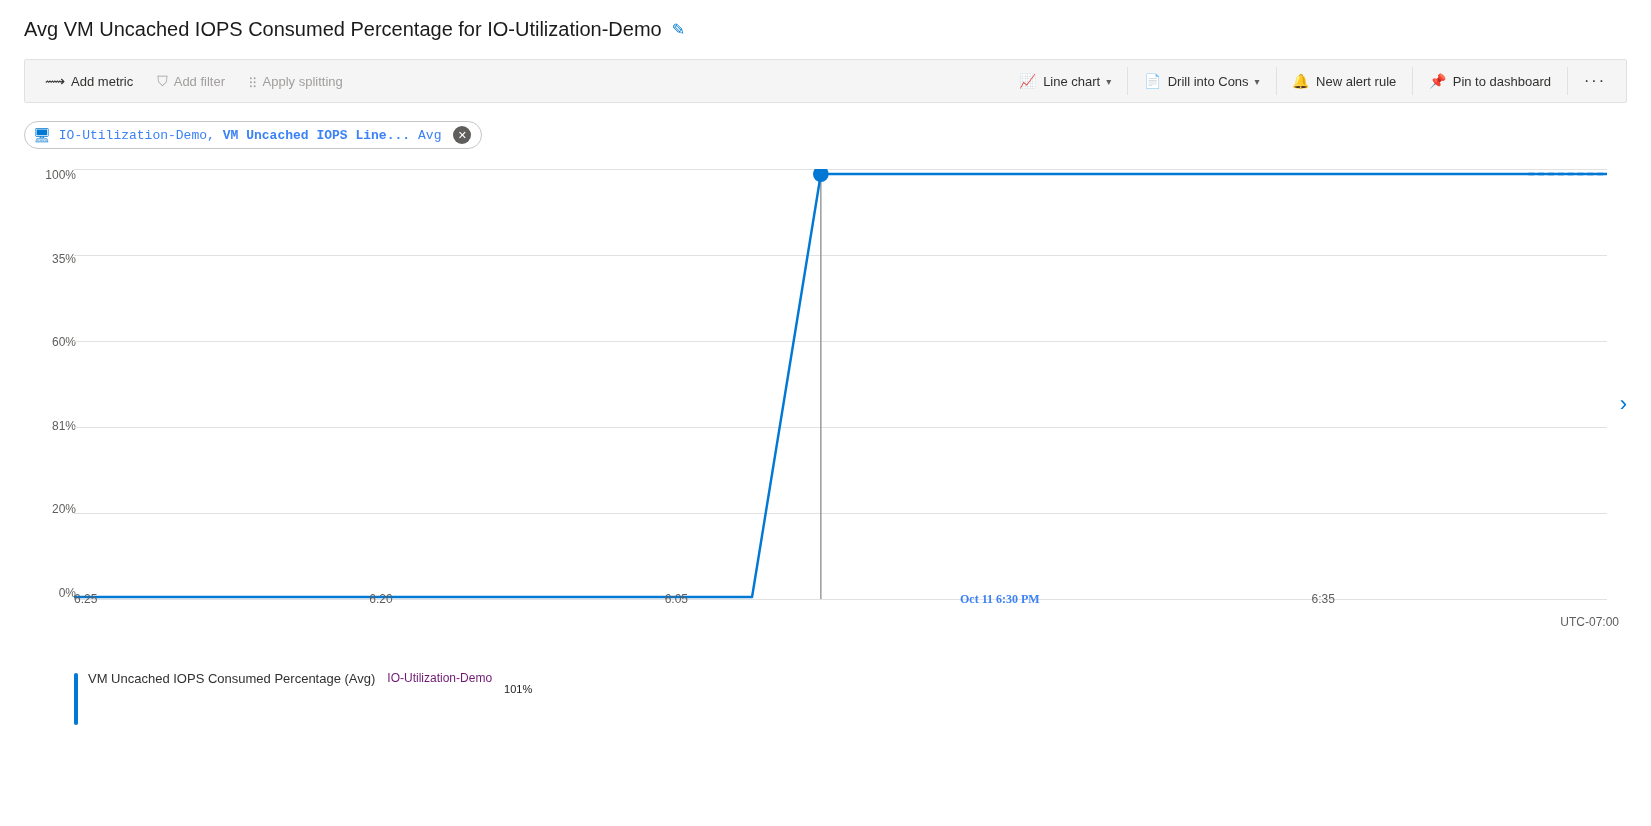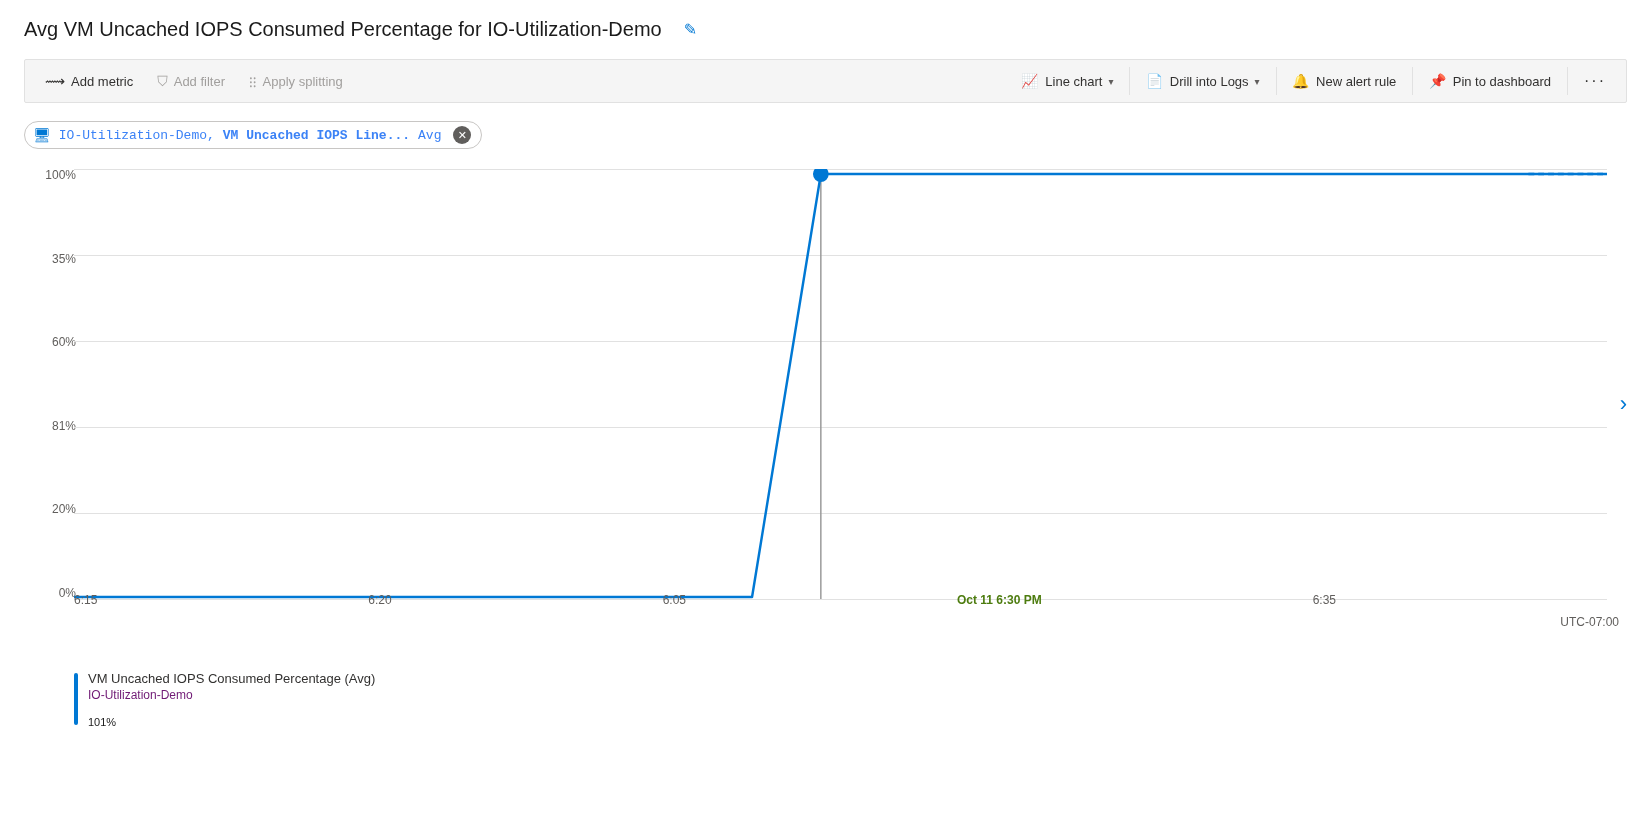--- a/index.html
+++ b/index.html
@@ -14,21 +14,21 @@
     }
 
     .page-container {
       padding: 18px 24px 16px 24px;
     }
 
     
     .title-row {
       display: flex;
       align-items: center;
-      gap: 22px;
+      gap: 10px;
       margin-bottom: 18px;
     }
     .page-title {
       font-size: 20px;
       font-weight: 400;
       color: #1b1b1b;
     }
     .edit-icon {
       color: #0078d4;
       cursor: pointer;
@@ -167,21 +167,22 @@
       height: 1px;
       background: #e1e1e1;
     }
     .x-label {
       font-size: 12px;
       color: #605e5c;
       text-align: center;
     }
     .x-label.bold-center {
       font-weight: 600;
-      color: #4d7c0f;
+      color: #3b82f6;
+      font-family: Liberation Serif, serif;
     }
     .utc-label {
       font-size: 12px;
       color: #605e5c;
       position: absolute;
       right: -15px;
       bottom: 30px;
     }
 
     
@@ -219,22 +220,22 @@
     .legend-color-bar {
       width: 4px;
       height: 52px;
       background: #0078d4;
       border-radius: 2px;
       margin-top: 2px;
       flex-shrink: 0;
     }
     .legend-text {
       display: flex;
-      flex-direction: column;
-      gap: 2px;
+      flex-direction: row;
+      gap: 12px;
     }
     .legend-title {
       font-size: 13px;
       color: #323130;
     }
     .legend-subtitle {
       font-size: 12px;
       color: #701a75;
     }
     .legend-value {
@@ -276,21 +277,21 @@
     <button class="toolbar-btn">
       <span class="icon">📈</span>
       <span>Line chart</span>
       <span class="chevron-icon">▾</span>
     </button>
 
     <div class="toolbar-separator"></div>
 
     <button class="toolbar-btn">
       <span class="icon">📄</span>
-      <span>Drill into Logs</span>
+      <span>Drill into Cons</span>
       <span class="chevron-icon">▾</span>
     </button>
 
     <div class="toolbar-separator"></div>
 
     <button class="toolbar-btn">
       <span class="icon">🔔</span>
       <span>New alert rule</span>
     </button>
 
@@ -345,21 +346,21 @@
 
         <polyline points="0,428 100,428 200,428 300,428 400,428 500,428 600,428 690,428 760,5 1560,5" fill="none" stroke="#0078d4" stroke-width="2.5" stroke-linejoin="round"></polyline>
 
         <line x1="1480" y1="5" x2="1560" y2="5" stroke="#0078d4" stroke-width="2.5" stroke-dasharray="6,4"></line>
 
         <circle cx="760" cy="5" r="7" fill="#0078d4" stroke="#0078d4" stroke-width="2"></circle>
       </svg>
     </div>
 
     <div style="position:absolute; bottom: 52px; left: 50px; right: 20px; display: flex; justify-content: space-between; align-items: flex-start;">
-      <span class="x-label">6:15</span>
+      <span class="x-label">6:25</span>
       <span class="x-label">6:20</span>
       <span class="x-label">6:05</span>
       <span class="x-label bold-center">Oct 11 6:30 PM</span>
       <span class="x-label">6:35</span>
       <span class="x-label"></span>
     </div>
 
     <span class="utc-label" style="position:absolute; bottom:30px; right:8px; font-size:12px; color:#605e5c;text-align:right;">UTC-07:00</span>
 
     <span class="chevron-right-nav" style="position:absolute; right: 0; top: 48%; font-size: 22px; color:#0078d4;">›</span>

